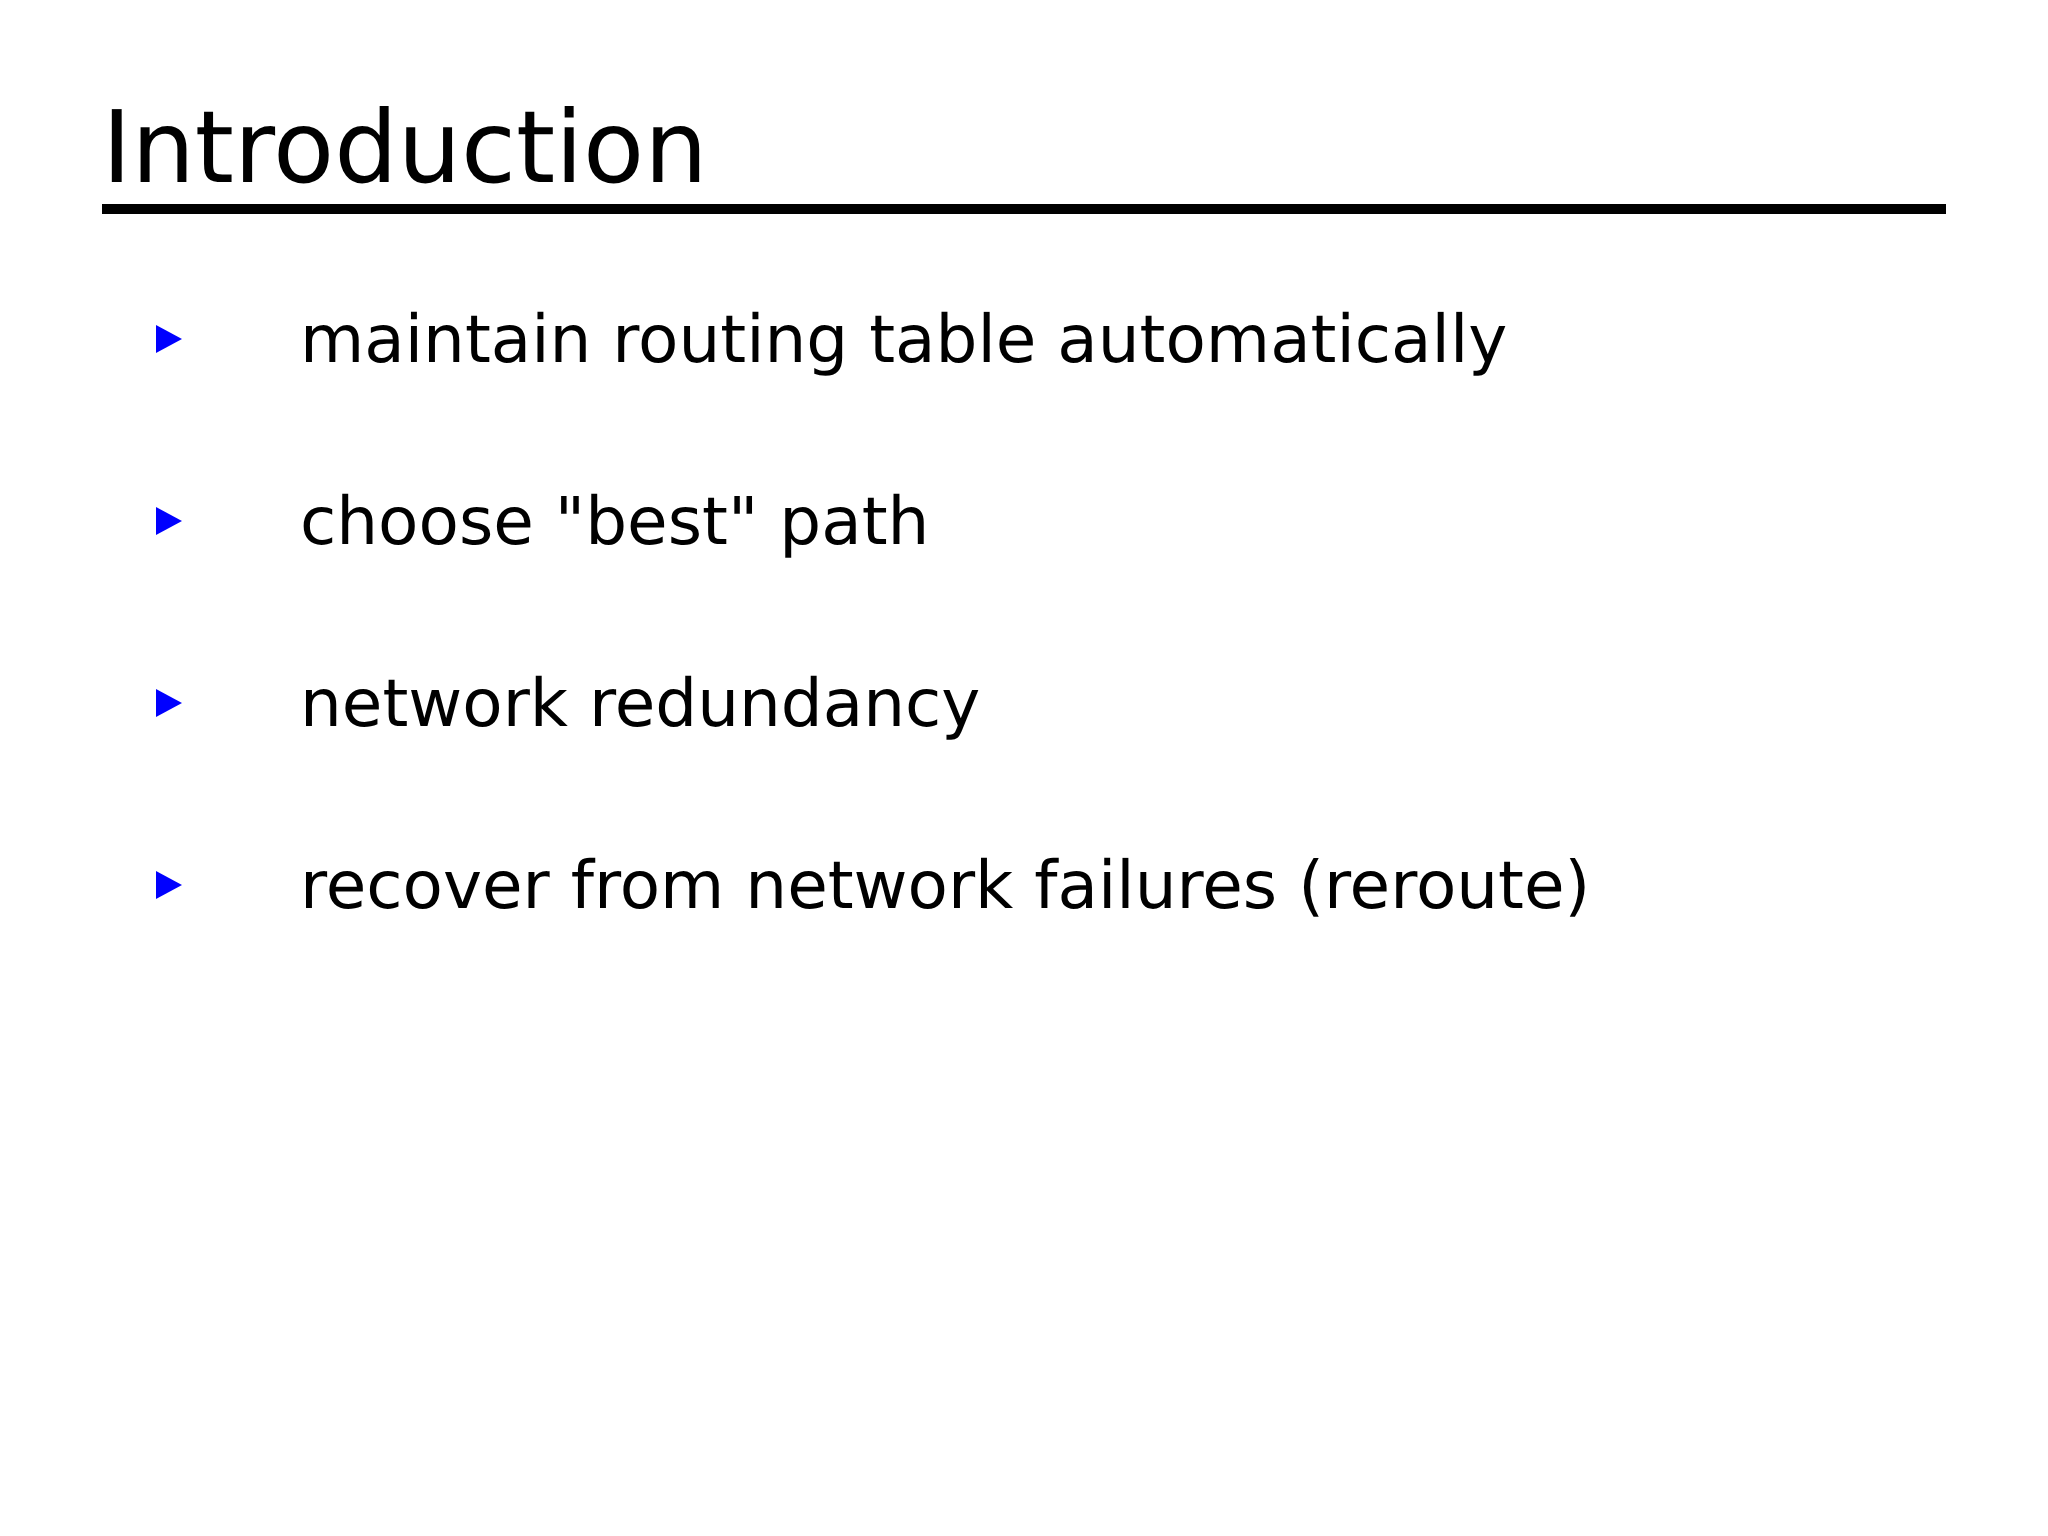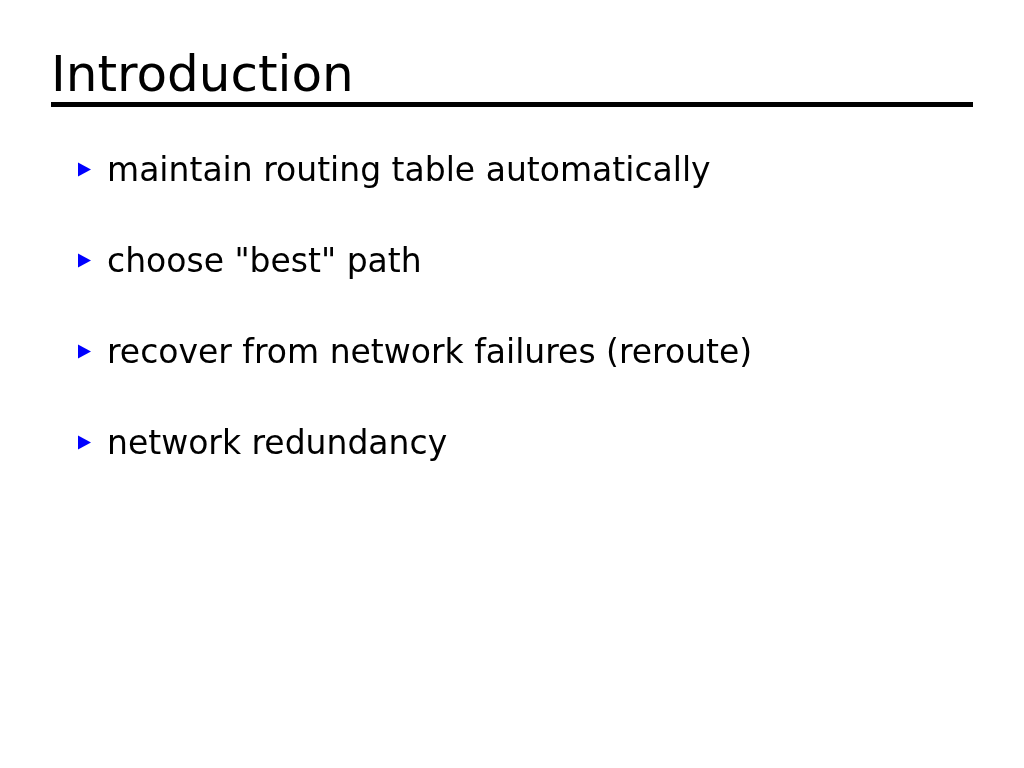--- a/index.html
+++ b/index.html
@@ -60,20 +60,21 @@
     width: 900px;
     list-style: none;
     margin: 0;
     padding: 0;
   }
 
   .bullet-item {
     display: flex;
     align-items: flex-start;
     height: 91px;
+    gap: 43px;
   }
 
   .bullet-marker {
     flex: 0 0 auto;
     width: 15px;
     height: 15px;
     margin-top: 10px;
     margin-right: 15px;
     position: relative;
   }
@@ -120,27 +121,27 @@
       </span>
       <span class="bullet-text">choose "best" path</span>
     </li>
 
     <li class="bullet-item">
       <span class="bullet-marker">
         <svg width="15" height="15" viewBox="0 0 15 15" xmlns="http://www.w3.org/2000/svg">
           <polygon points="1,0.5 14,7.5 1,14.5" fill="#0000ff"></polygon>
         </svg>
       </span>
-      <span class="bullet-text">recover from network failures (reroute)</span>
+      <span class="bullet-text">network redundancy</span>
     </li>
 
     <li class="bullet-item">
       <span class="bullet-marker">
         <svg width="15" height="15" viewBox="0 0 15 15" xmlns="http://www.w3.org/2000/svg">
           <polygon points="1,0.5 14,7.5 1,14.5" fill="#0000ff"></polygon>
         </svg>
       </span>
-      <span class="bullet-text">network redundancy</span>
+      <span class="bullet-text">recover from network failures (reroute)</span>
     </li>
 
   </ul>
 
 </div>
 
 </body></html>

